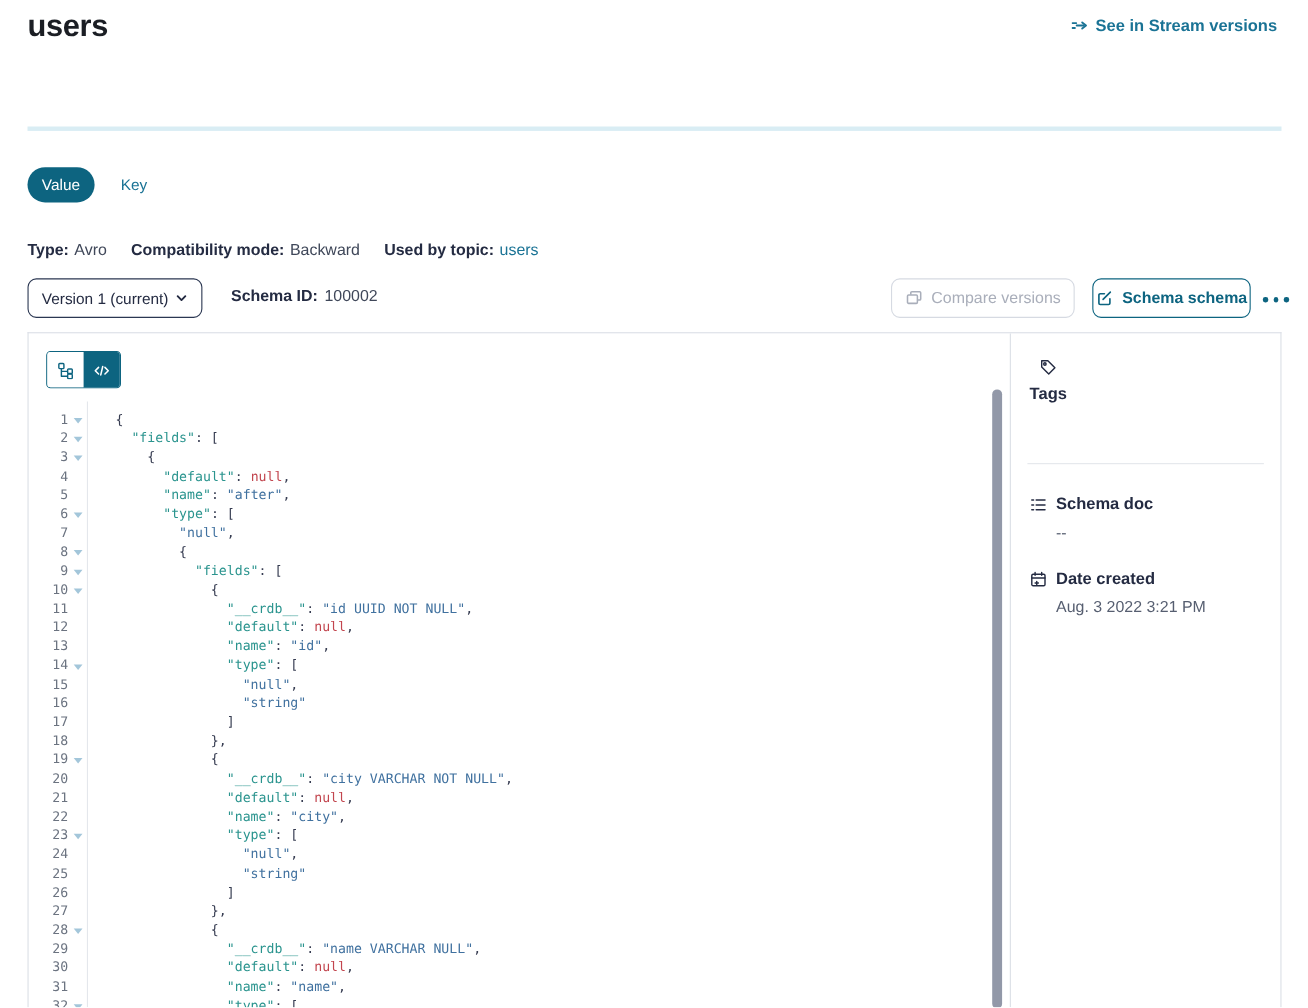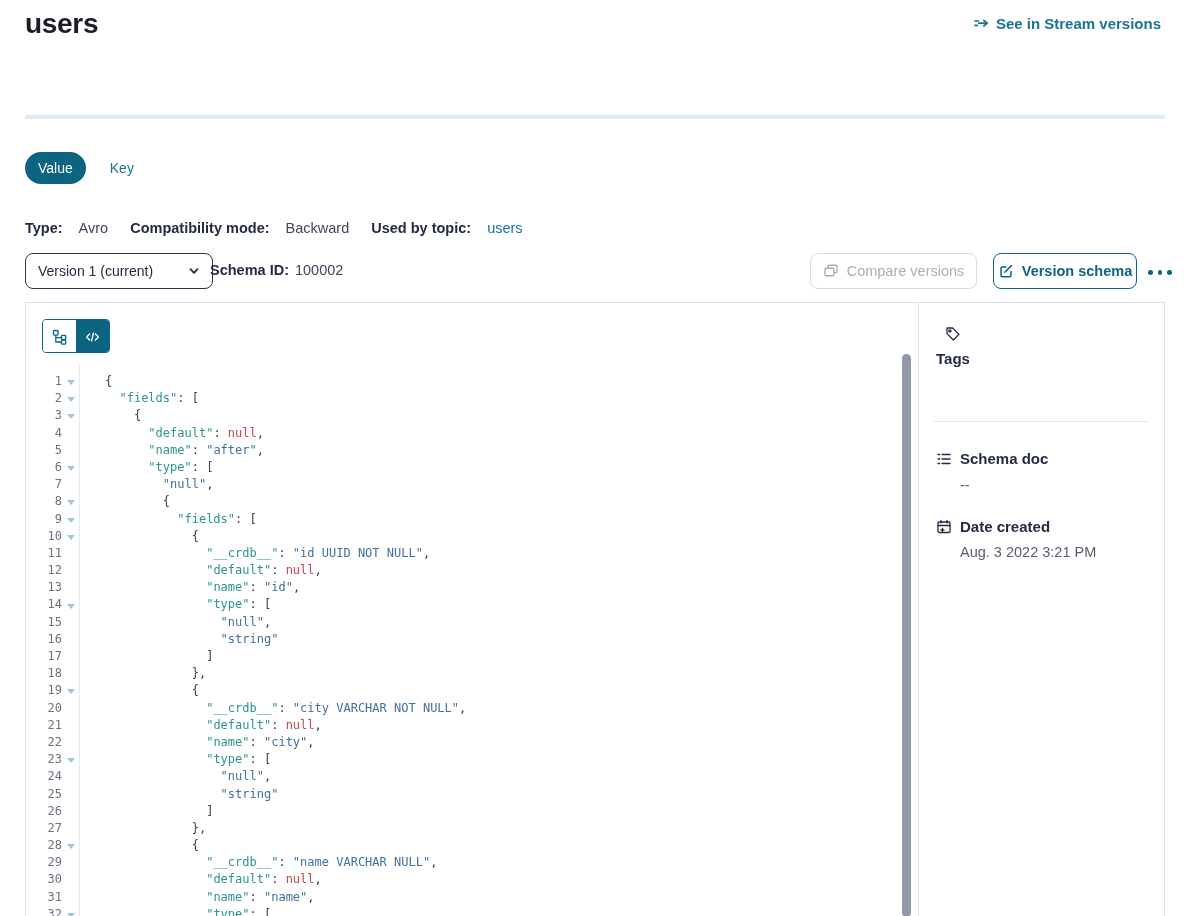--- a/index.html
+++ b/index.html
@@ -20,28 +20,28 @@
   .tab-track { position:absolute; left:25px; top:115px; width:1140px; height:4px; background:#D9EDF4; }
 
   
   .seg-toggle { position:absolute; left:25px; top:152px; display:flex; align-items:center; gap:24px; font-size:14px; }
   .seg-btn { cursor:pointer; }
   .seg-btn.active { background:#0D6480; color:#fff; border-radius:16px; padding:8px 13px; }
   .seg-btn.inactive { color:#1A7395; }
 
   
   .meta-row { position:absolute; left:25px; top:220px; display:flex; gap:22px; font-size:14.5px; }
-  .meta-item { display:flex; gap:16px; }
+  .meta-item { display:flex; gap:5px; }
   .meta-label { font-weight:700; color:#242B42; }
   .meta-value { color:#3F4759; }
   .meta-value.link { color:#1A7395; cursor:pointer; }
 
   
   .toolbar { position:absolute; left:25px; top:253px; width:1140px; height:36px; }
-  .select { position:absolute; left:0; top:0; width:188px; height:36px; border:1px solid #2B3752; border-radius:8px;
+  .select { position:absolute; left:0; top:0; width:159px; height:36px; border:1px solid #2B3752; border-radius:8px;
             background:#fff; display:flex; align-items:center; justify-content:space-between; padding:0 12px;
             font-size:14px; color:#242B42; cursor:pointer; }
   .schema-id { position:absolute; left:185px; top:9px; display:flex; gap:6px; font-size:14.5px; }
   .btn { display:flex; align-items:center; justify-content:center; gap:8px; background:#fff; cursor:pointer;
          border-radius:8px; font-family:"Liberation Sans",sans-serif; }
   .btn-compare { position:absolute; left:785px; top:0; width:167px; height:36px; border:1px solid #D6DAE2;
                  color:#A9AEBA; font-size:14.5px; font-weight:500; cursor:default; }
   .btn-evolve { position:absolute; left:968px; top:0; width:144px; height:36px; border:1.5px solid #0D6480;
                 color:#0D6480; font-size:14.5px; font-weight:600; }
   .more-dots { position:absolute; left:1121px; top:13px; display:flex; gap:5px; cursor:pointer; padding:4px 2px; }
@@ -152,21 +152,21 @@
       </span>
       <span>Compare versions</span>
     </button>
     <button class="btn btn-evolve">
       <span>
         <svg width="16" height="16" viewBox="0 0 16 16" fill="none" stroke="#0D6480" stroke-width="1.5" stroke-linecap="round" stroke-linejoin="round">
           <path d="M13 8.6 v4 a1.2 1.2 0 0 1 -1.2 1.2 H4.2 A1.2 1.2 0 0 1 3 12.6 V5.2 A1.2 1.2 0 0 1 4.2 4 H8"></path>
           <path d="M6.8 9.2 L13.4 2.6"></path>
         </svg>
       </span>
-      <span>Version schema</span>
+      <span>Schema schema</span>
     </button>
     <div class="more-dots">
       <i></i>
         <i></i>
         <i></i>
     </div>
   </div>
 
   <div class="panel">
 

